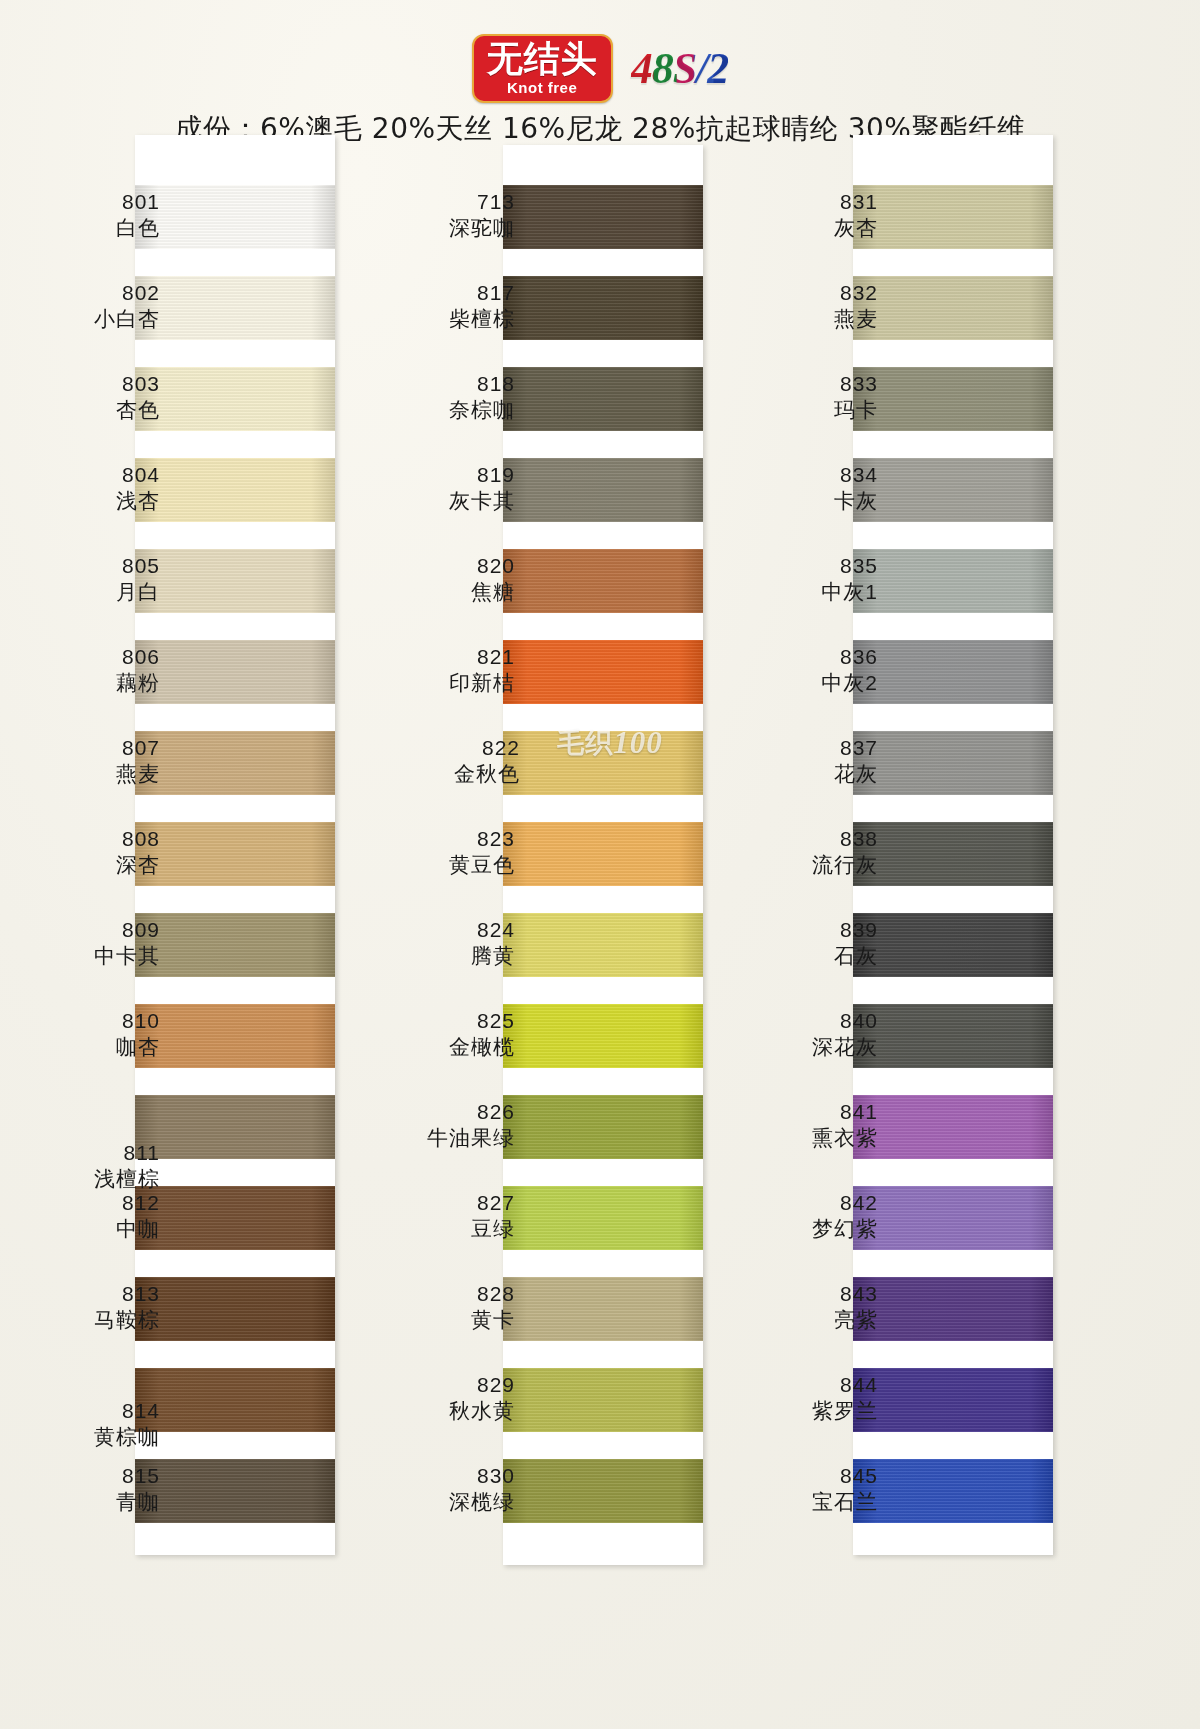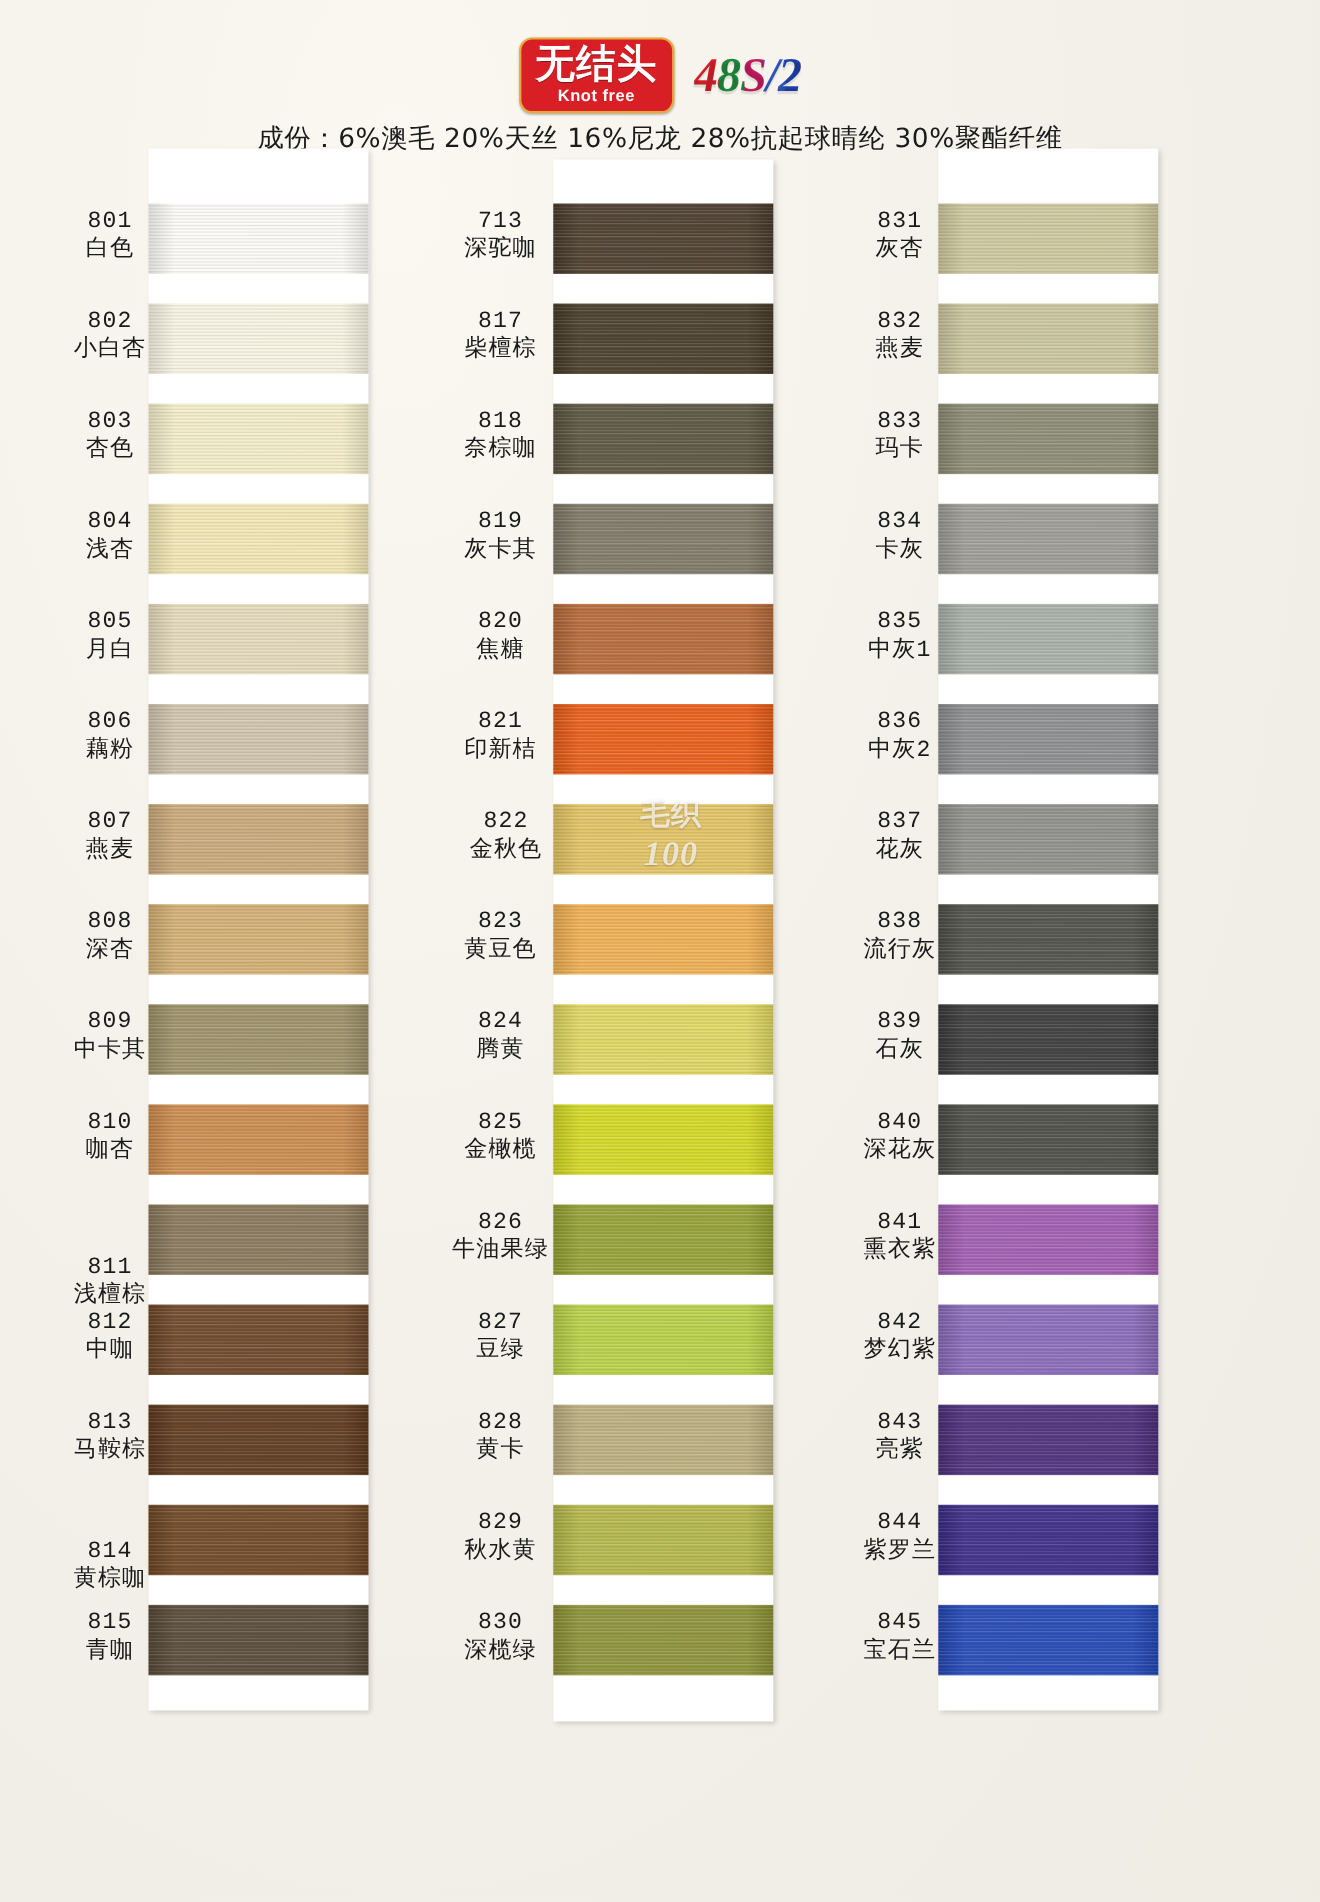--- a/index.html
+++ b/index.html
@@ -56,21 +56,21 @@
   #product-name {
     font-size:53px; font-weight:bold;
     font-family:"DejaVu Sans",sans-serif;
     letter-spacing:6px;
     background:linear-gradient(90deg,#d02027 0%,#d02027 20%,#1f8f46 25%,#1f8f46 45%,#b81f5f 50%,#b81f5f 70%,#2a52b8 75%,#2a52b8 100%);
     -webkit-background-clip:text; background-clip:text; color:transparent;
     text-shadow:1px 2px 0 rgba(0,0,0,.12);
   }
   #composition {
     margin-top:7px;
-    font-size:24px; color:#1b1b1b;
+    font-size:28px; color:#1b1b1b;
     font-family:"DejaVu Sans",sans-serif;
     letter-spacing:.5px;
   }
 
   
   .column { position:absolute; }
   .card-strip {
     position:absolute;
     background:#ffffff;
     box-shadow:2px 2px 5px rgba(0,0,0,.17);
@@ -89,41 +89,40 @@
   }
   .swatch::after{
     content:"";
     position:absolute; inset:0;
     background:linear-gradient(90deg, rgba(0,0,0,.12) 0%, rgba(255,255,255,.06) 12%, rgba(255,255,255,.05) 88%, rgba(0,0,0,.12) 100%);
     pointer-events:none;
   }
   .label {
     position:absolute;
     width:120px;
-    text-align:center;
+    text-align:right;
     color:#1a1a1a;
-    font-family:Liberation Mono, monospace;
+    font-family:Liberation Sans, sans-serif;
     line-height:1.25;
   }
   .label .code { font-size:21px; letter-spacing:1px; }
   .label .name { font-size:21px; letter-spacing:1px; }
 
   
   #watermark {
     position:absolute;
     left:520px; top:722px;
     width:180px; height:42px;
-    display:flex; align-items:center; justify-content:space-between;
+    display:flex; align-items:center; justify-content:center;
     font-family:"Liberation Serif",serif;
     font-size:27px; font-weight:bold;
     color:rgba(255,255,255,.72);
     letter-spacing:1px;
     text-shadow:0 1px 2px rgba(0,0,0,.22);
     pointer-events:none;
-    flex-direction:column;
   }
   #watermark .wm-num{ font-style:italic; font-size:31px; }
 </style>
 </head>
 <body>
 
 <div id="page">
 
   <div id="header">
     <div id="header-row">

